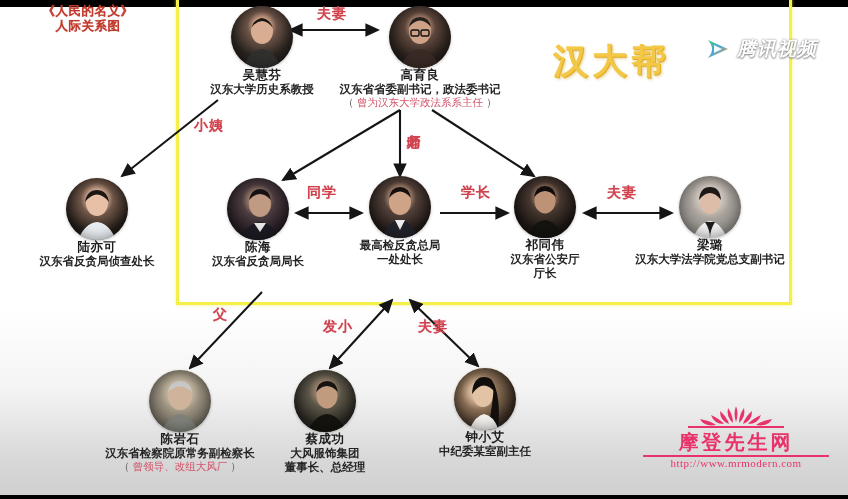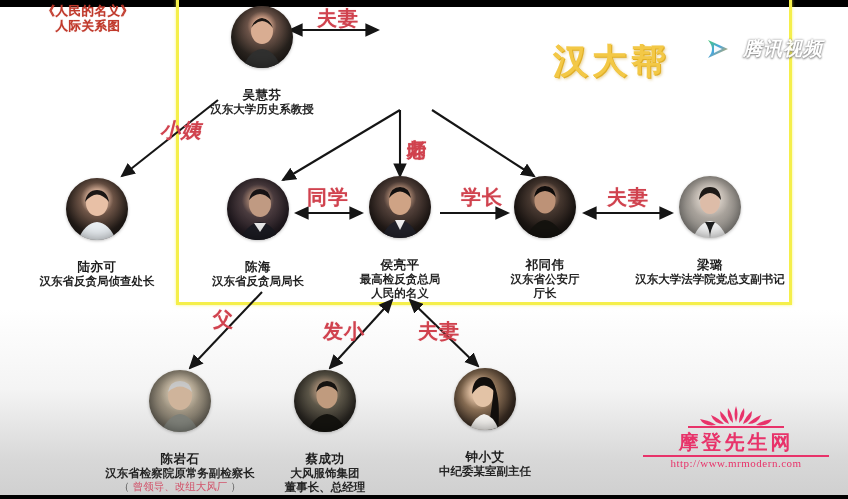--- a/index.html
+++ b/index.html
@@ -10,41 +10,41 @@
   .botbar{position:absolute;left:0;bottom:0;width:848px;height:4px;background:#000;}
 
   .title{position:absolute;left:22px;top:3px;width:132px;text-align:center;
     color:#c0392b;font-weight:bold;font-size:12.5px;line-height:15px;
     text-shadow:0 0 1px rgba(192,57,43,.6);letter-spacing:.5px;}
 
   .gang{position:absolute;left:553px;top:38px;font-size:35px;font-weight:bold;
     color:#f3c846;letter-spacing:4px;
     text-shadow:1px 1px 0 #e0ae27, 2px 2px 3px rgba(200,150,20,.45);}
 
-  .tx-logo{position:absolute;left:705px;top:36px;display:flex;align-items:flex-start;gap:12px;opacity:.93;}
+  .tx-logo{position:absolute;left:705px;top:36px;display:flex;align-items:flex-start;gap:6px;opacity:.93;}
   .tx-play{width:26px;height:26px;position:relative;}
   .tx-text{font-size:19px;font-weight:bold;color:#ffffff;font-style:italic;
     text-shadow:0 0 2px rgba(120,120,120,.9),0 1px 2px rgba(90,90,90,.8);letter-spacing:1px;}
 
   .ybox{position:absolute;left:176px;top:-2px;width:616px;height:307px;
     border:3px solid #f5ef4a;border-top:none;box-sizing:border-box;
     box-shadow:0 0 3px rgba(245,239,74,.7);}
 
   .node{position:absolute;text-align:center;}
   .avatar{border-radius:50%;margin:0 auto;position:relative;overflow:hidden;
     box-shadow:0 1px 3px rgba(0,0,0,.25);}
   .avatar::after{content:"";position:absolute;inset:0;border-radius:50%;
     box-shadow:inset 0 0 14px rgba(0,0,0,.45);}
-  .nm{font-size:12.5px;font-weight:bold;color:#1d1d1d;margin-top:20px;line-height:14px;
+  .nm{font-size:12.5px;font-weight:bold;color:#1d1d1d;margin-top:0;line-height:14px;
     letter-spacing:.5px;}
   .rl{font-size:11.5px;font-weight:bold;color:#242424;line-height:14px;white-space:nowrap;}
   .note{font-size:10.5px;color:#555;line-height:13px;white-space:nowrap;}
   .note em{font-style:normal;color:#d2546b;}
 
-  .lbl{position:absolute;font-size:20px;font-weight:bold;color:#d0424e;
+  .lbl{position:absolute;font-size:14px;font-weight:bold;color:#d0424e;
     letter-spacing:1px;text-shadow:0 0 1px rgba(208,66,78,.4);}
   .lbl.vert{writing-mode:vertical-rl;letter-spacing:0px;line-height:1;}
 
   svg.edges{position:absolute;left:0;top:0;width:848px;height:499px;pointer-events:none;}
 
   .wm{position:absolute;left:636px;top:404px;width:200px;text-align:center;font-family:Liberation Serif, serif;}
   .wm-lotus{height:26px;position:relative;}
   .wm-rule{height:2px;background:#e8336a;margin:1px auto 0;width:186px;}
   .wm-name{font-size:20px;font-weight:bold;color:#e8336a;letter-spacing:3px;line-height:24px;}
   .wm-url{font-size:11px;color:#e8336a;letter-spacing:.5px;}
@@ -112,21 +112,21 @@
 
       <line x1="262" y1="292" x2="190" y2="368" marker-end="url(#ah)"></line>
 
       <line x1="392" y1="300" x2="330" y2="368" marker-end="url(#ah)" marker-start="url(#ahs)"></line>
 
       <line x1="410" y1="300" x2="478" y2="366" marker-end="url(#ah)" marker-start="url(#ahs)"></line>
     </g>
   </svg>
 
   <div class="lbl" style="left:317px;top:5px;">夫妻</div>
-  <div class="lbl" style="left:160px;top:117px;font-style:italic;">小姨</div>
+  <div class="lbl" style="left:194px;top:117px;">小姨</div>
   <div class="lbl vert" style="left:407px;top:124px;">老师</div>
   <div class="lbl" style="left:307px;top:184px;">同学</div>
   <div class="lbl" style="left:461px;top:184px;">学长</div>
   <div class="lbl" style="left:607px;top:184px;">夫妻</div>
   <div class="lbl" style="left:213px;top:306px;">父</div>
   <div class="lbl" style="left:323px;top:318px;">发小</div>
   <div class="lbl" style="left:418px;top:318px;">夫妻</div>
 
   <div class="node" style="left:182px;top:6px;width:160px;">
     <div class="avatar" style="width:62px;height:62px;background:
@@ -134,20 +134,35 @@
       <svg width="62" height="62" viewBox="0 0 62 62">
         <ellipse cx="31" cy="25" rx="11" ry="13" fill="#d9ad92"></ellipse>
         <path d="M20 22 q11 -14 22 0 q-3 -9 -11 -10 q-8 1 -11 10z" fill="#1c1714"></path>
         <path d="M12 62 q6 -18 19 -19 q13 1 19 19z" fill="#30302f"></path>
       </svg>
     </div>
     <div class="nm">吴慧芬</div>
     <div class="rl">汉东大学历史系教授</div>
   </div>
 
+  <div class="node" style="left:320px;top:6px;width:200px;">
+    <div class="avatar" style="width:62px;height:62px;background:
+      radial-gradient(circle at 50% 34%, #c6977d 0 14%, #5c463c 30%, #2a211c 62%, #131010 100%);">
+      <svg width="62" height="62" viewBox="0 0 62 62">
+        <ellipse cx="31" cy="25" rx="11" ry="13" fill="#cfa287"></ellipse>
+        <path d="M20 21 q11 -13 22 0 q-2 -10 -11 -10 q-9 0 -11 10z" fill="#25211e"></path>
+        <rect x="22" y="24" width="8" height="6" rx="1.5" fill="none" stroke="#111" stroke-width="1.4"></rect>
+        <rect x="32" y="24" width="8" height="6" rx="1.5" fill="none" stroke="#111" stroke-width="1.4"></rect>
+        <path d="M11 62 q7 -18 20 -19 q13 1 20 19z" fill="#3a2a26"></path>
+      </svg>
+    </div>
+    <div class="nm">高育良</div>
+    <div class="rl">汉东省省委副书记，政法委书记</div>
+    <div class="note"><span>（ </span><em>曾为汉东大学政法系系主任</em><span> ）</span></div>
+  </div>
 
   <div class="node" style="left:17px;top:178px;width:160px;">
     <div class="avatar" style="width:62px;height:62px;background:
       radial-gradient(circle at 50% 34%, #e0b79f 0 16%, #705648 32%, #241d19 66%, #120f0d 100%);">
       <svg width="62" height="62" viewBox="0 0 62 62">
         <ellipse cx="31" cy="25" rx="11" ry="13" fill="#e8c0a6"></ellipse>
         <path d="M19 24 q12 -15 24 0 q-2 -12 -12 -12 q-10 0 -12 12z" fill="#1d1715"></path>
         <path d="M12 62 q7 -17 19 -18 q12 1 19 18z" fill="#e9eef2"></path>
       </svg>
     </div>
@@ -172,23 +187,22 @@
   <div class="node" style="left:338px;top:176px;width:124px;">
     <div class="avatar" style="width:62px;height:62px;background:
       radial-gradient(circle at 50% 35%, #c49a80 0 15%, #53413a 32%, #241c19 66%, #0f0d0c 100%);">
       <svg width="62" height="62" viewBox="0 0 62 62">
         <ellipse cx="31" cy="26" rx="11" ry="13" fill="#cfa385"></ellipse>
         <path d="M20 22 q11 -13 22 0 q-2 -11 -11 -11 q-9 0 -11 11z" fill="#141110"></path>
         <path d="M12 62 q8 -17 19 -18 q11 1 19 18z" fill="#22222a"></path>
         <path d="M26 44 l5 10 l5 -10 z" fill="#efefef"></path>
       </svg>
     </div>
-    <div class="nm">侯亮平</div>
     <div class="rl">最高检反贪总局</div>
-    <div class="rl">人民的名义</div>
+    <div class="rl">一处处长</div>
   </div>
 
   <div class="node" style="left:490px;top:176px;width:110px;">
     <div class="avatar" style="width:62px;height:62px;background:
       radial-gradient(circle at 50% 34%, #b08870 0 13%, #473830 30%, #1d1714 64%, #0c0a09 100%);">
       <svg width="62" height="62" viewBox="0 0 62 62">
         <ellipse cx="31" cy="25" rx="10.5" ry="12.5" fill="#bd9277"></ellipse>
         <path d="M20 21 q11 -12 22 0 q-2 -11 -11 -11 q-9 0 -11 11z" fill="#100d0c"></path>
         <path d="M12 62 q8 -17 19 -18 q11 1 19 18z" fill="#15130f"></path>
       </svg>

